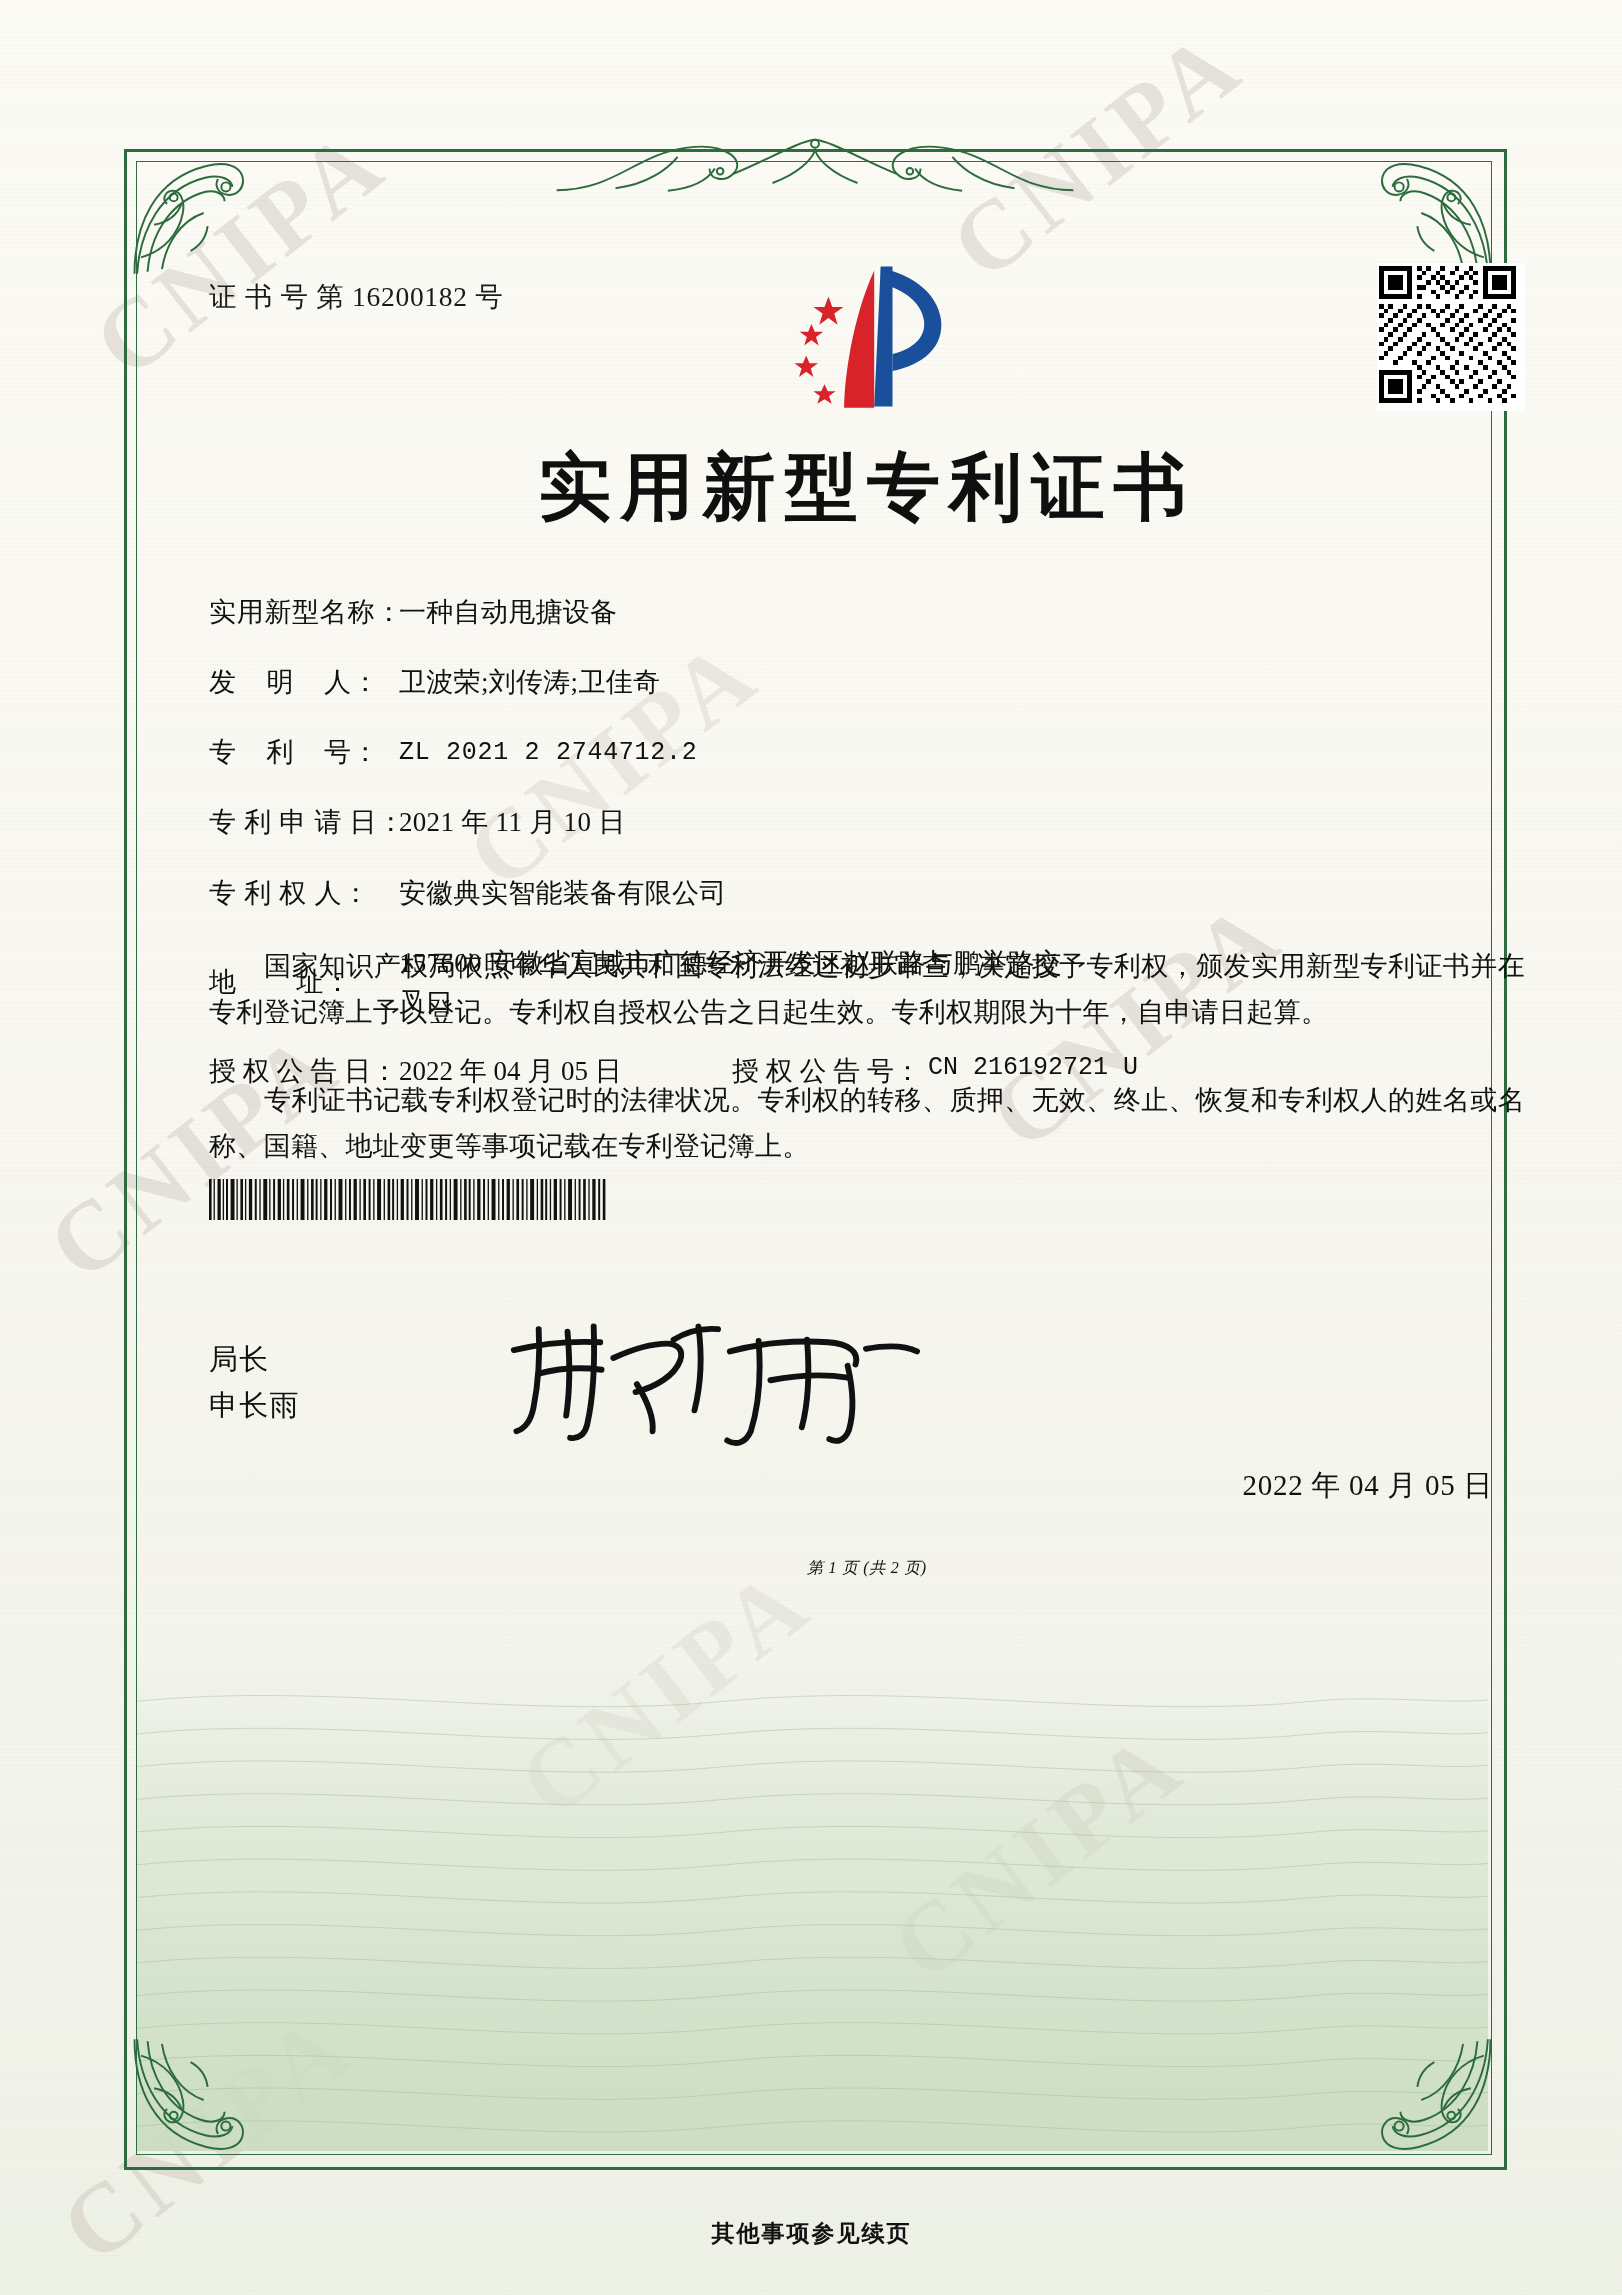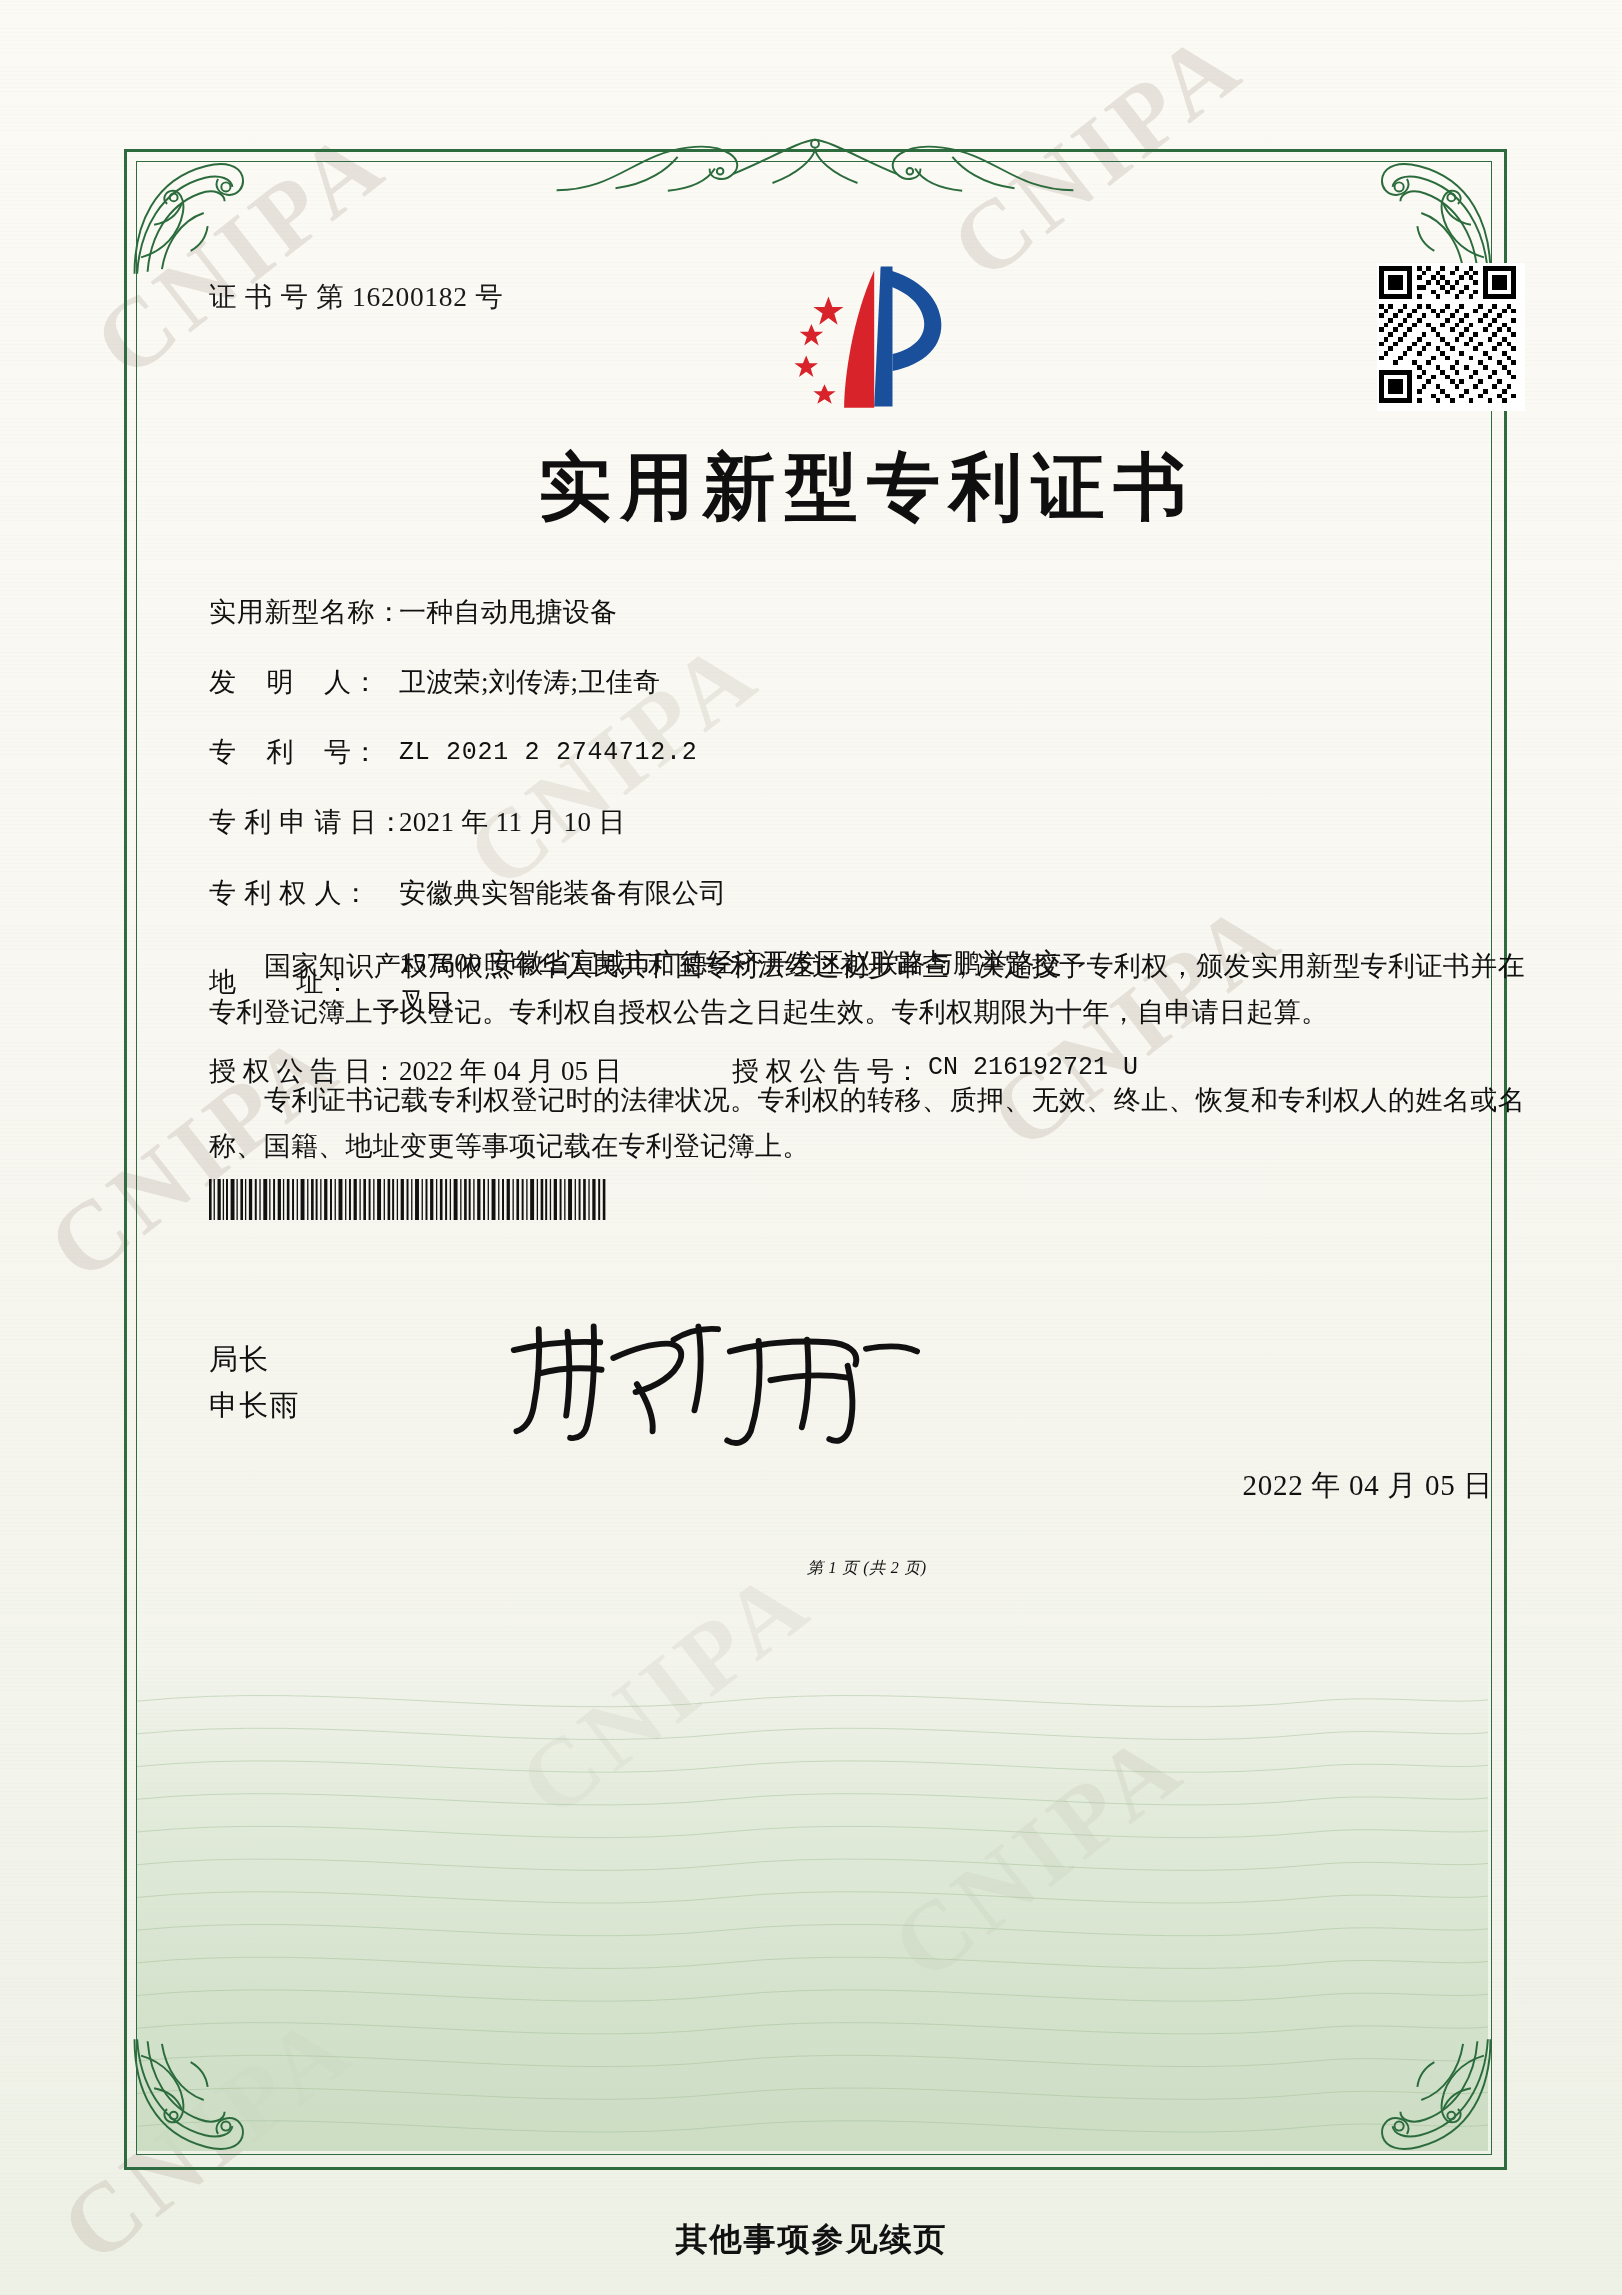--- a/index.html
+++ b/index.html
@@ -233,21 +233,21 @@
     color: #111111;
     letter-spacing: 0.7px;
     font-style: italic;
   }
 
   .footer-note {
     position: absolute;
     left: 0; right: 0;
     top: 2218px;
     text-align: center;
-    font-size: 32px;
+    font-size: 23px;
     font-weight: bold;
     color: #111111;
     letter-spacing: 2px;
   }
 </style>
 </head>
 <body>
 
 <div class="page">
   <div class="paper-texture"></div>

